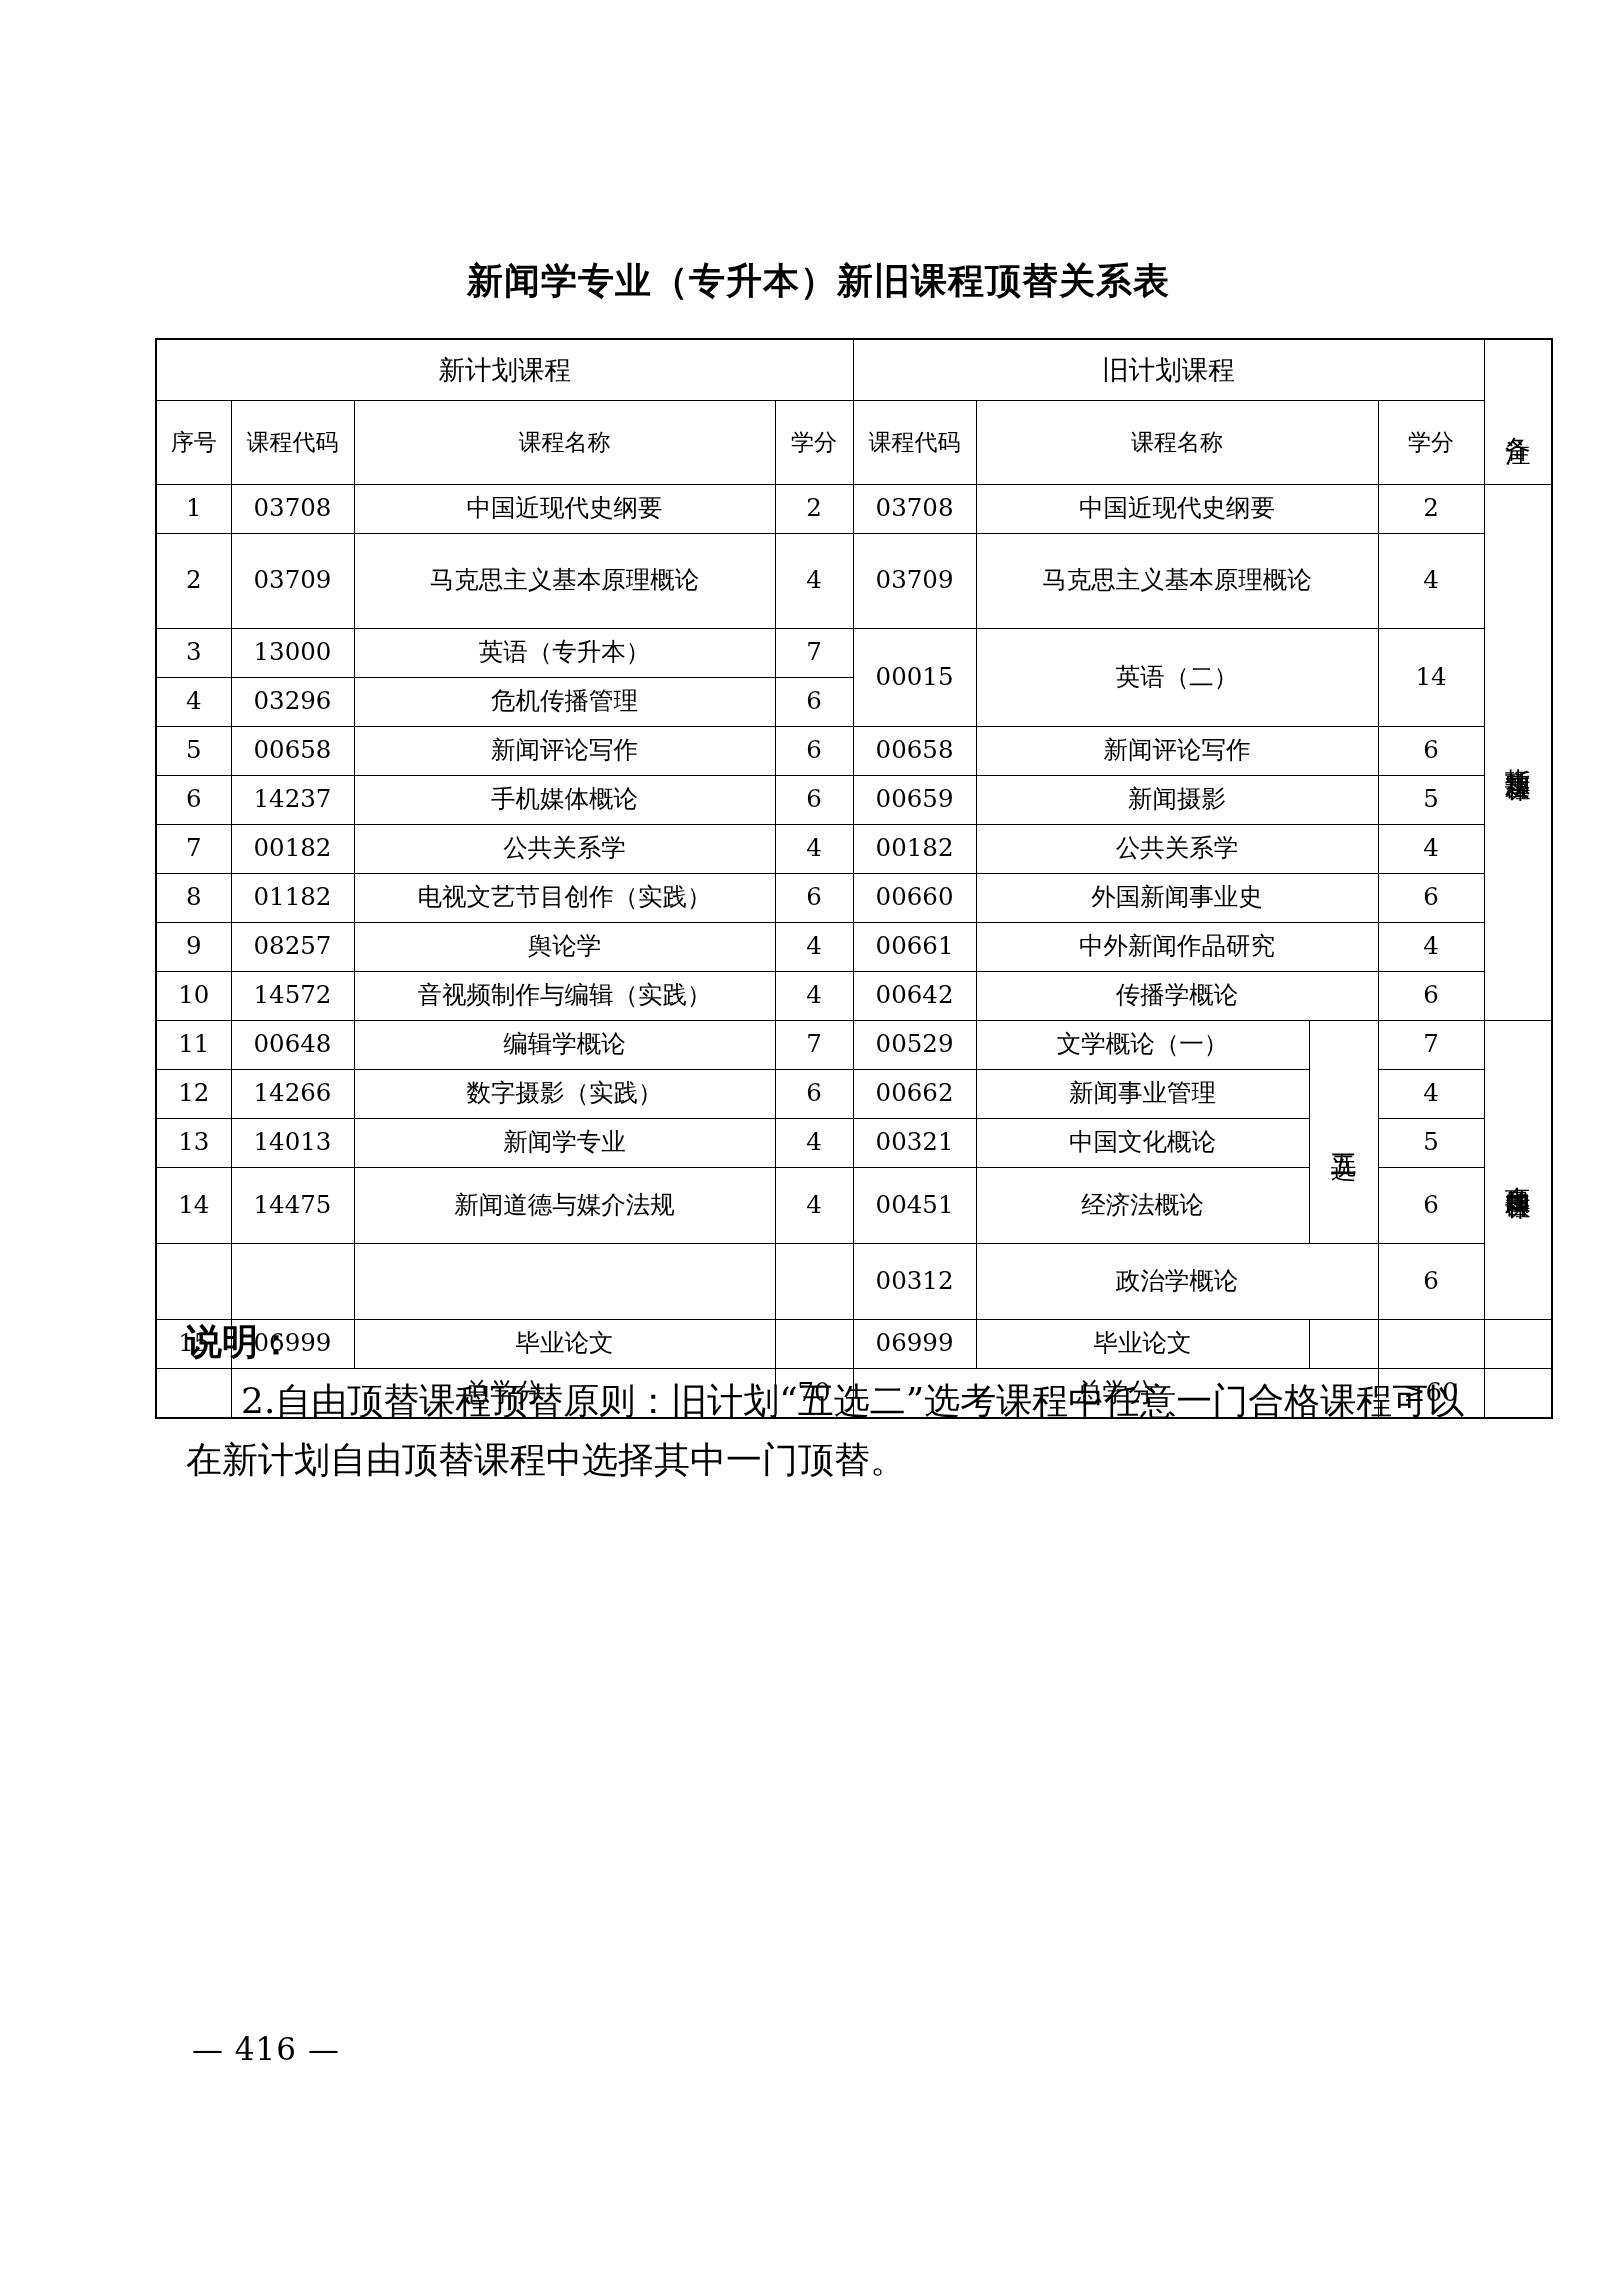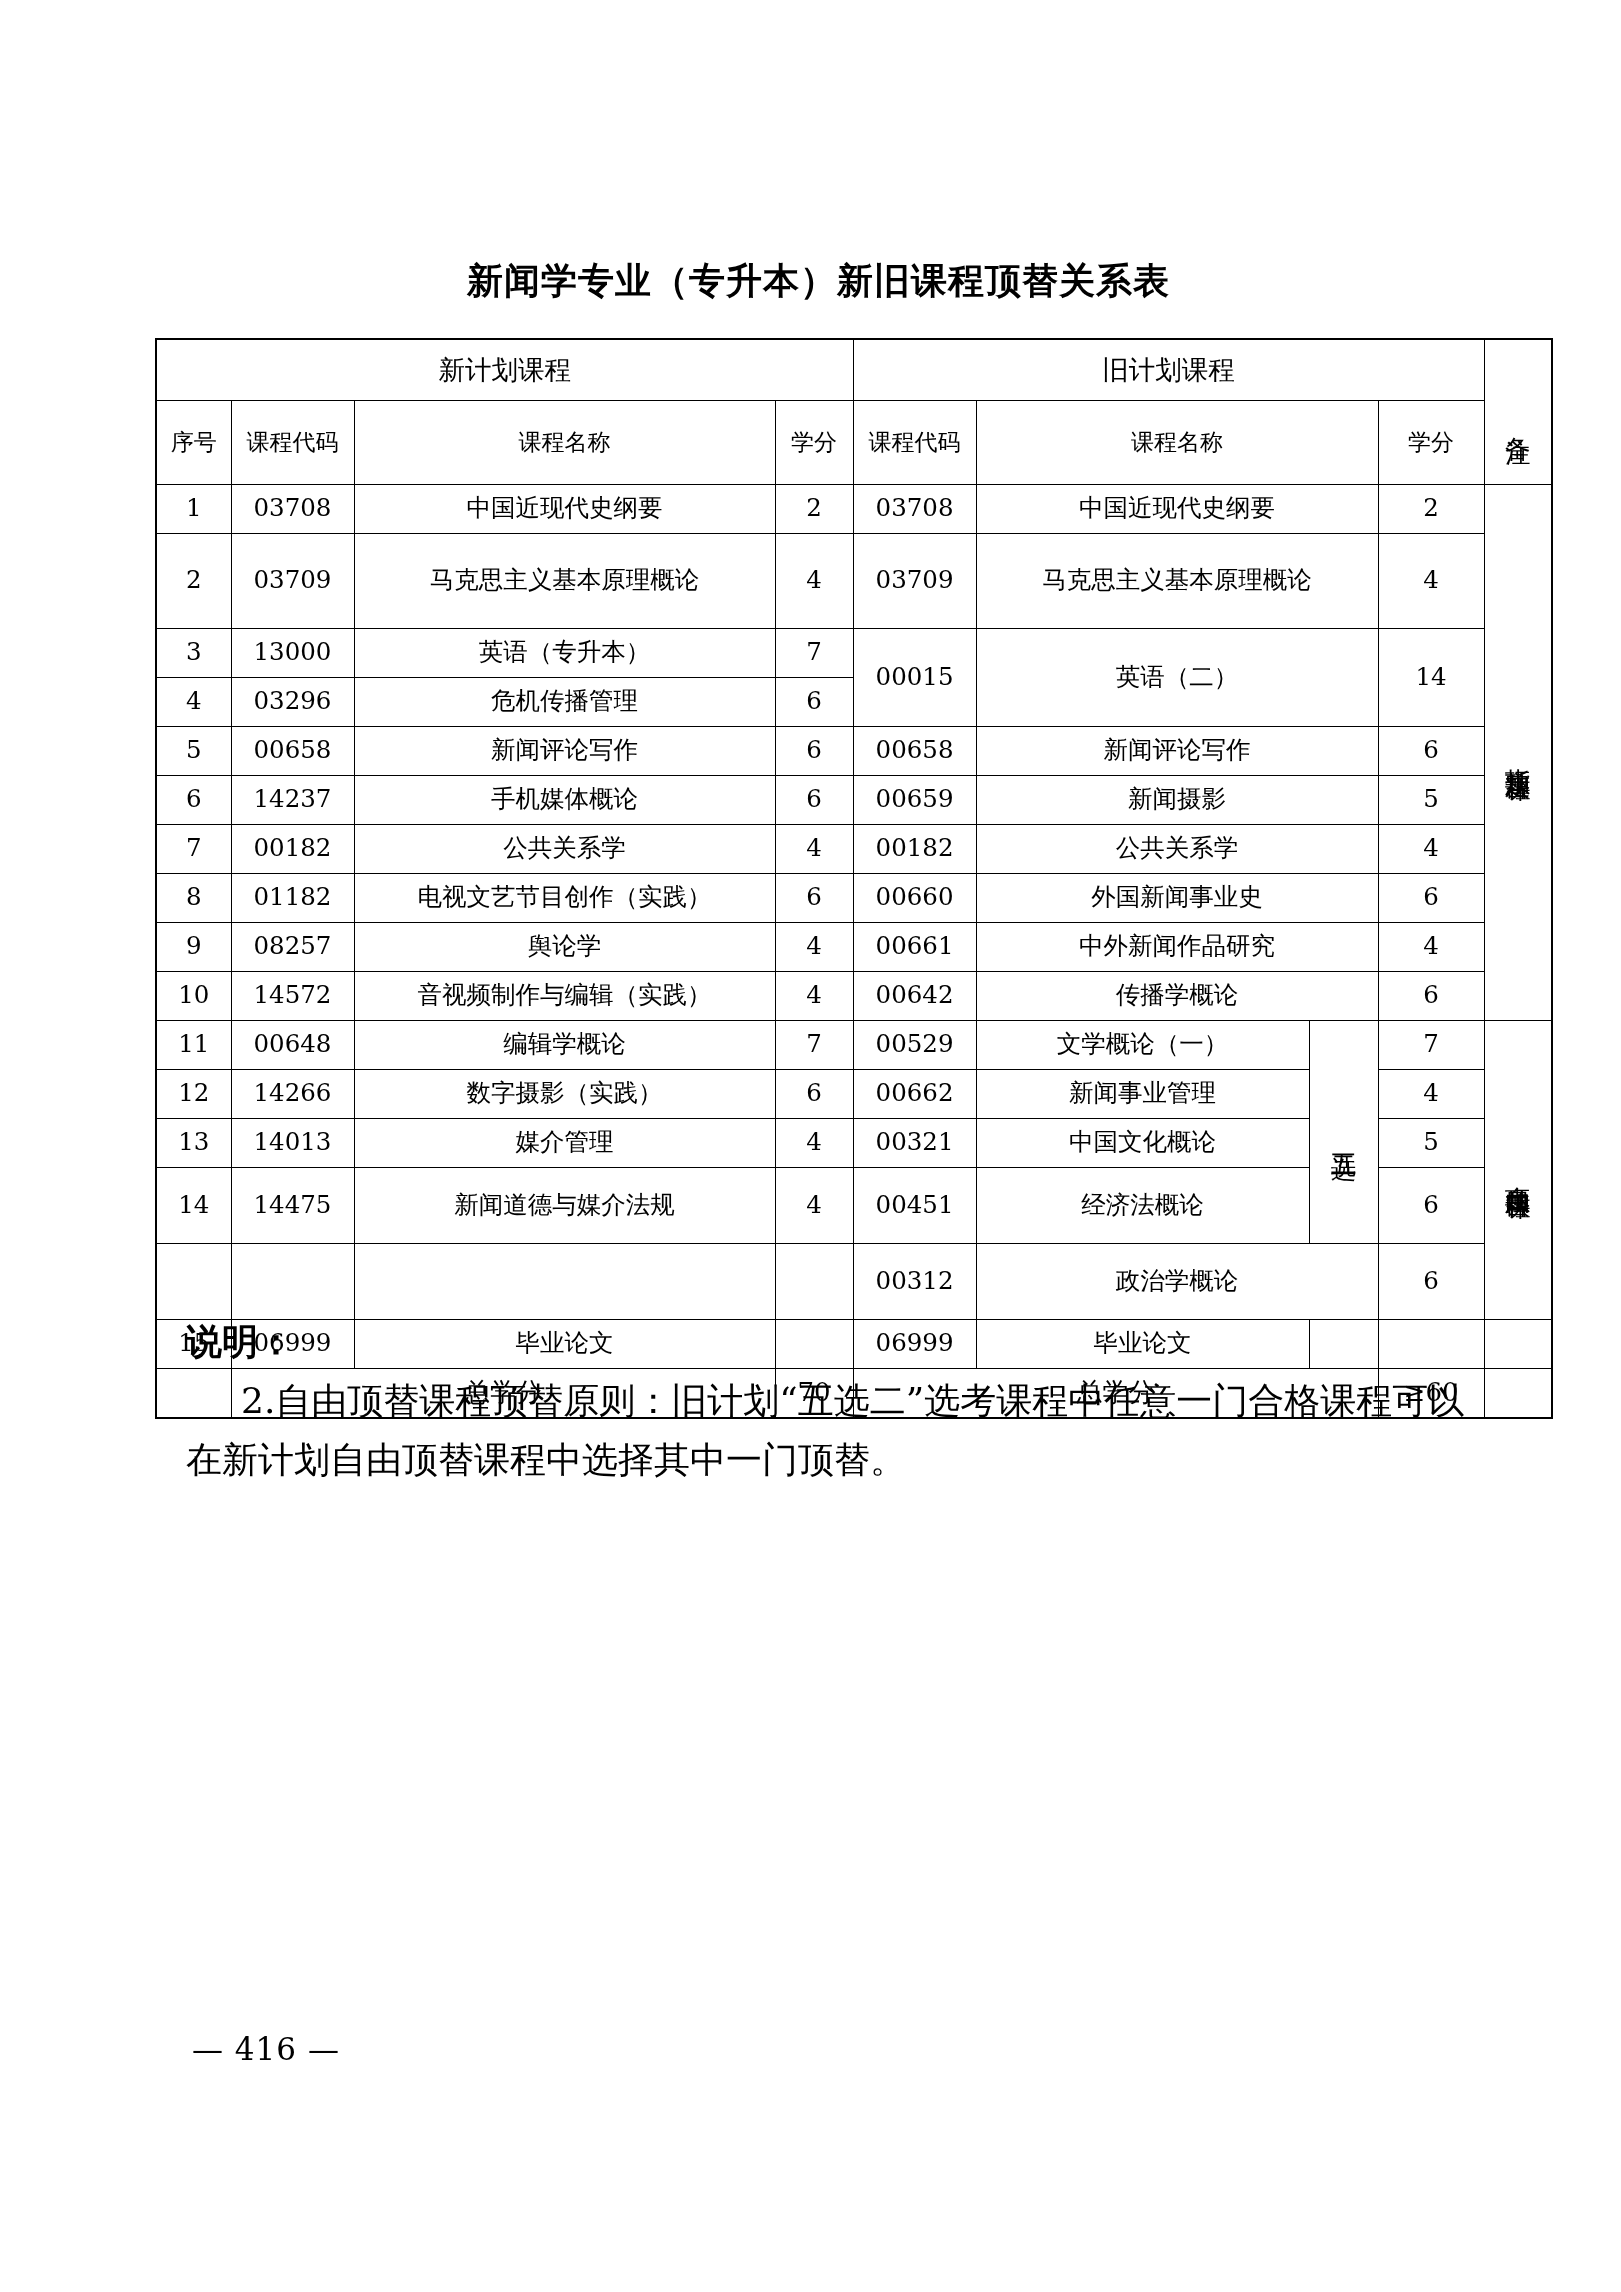--- a/index.html
+++ b/index.html
@@ -291,21 +291,21 @@
         <td class="name">数字摄影（实践）</td>
         <td class="thick-r">6</td>
         <td>00662</td>
         <td class="name">新闻事业管理</td>
         <td class="thick-r">4</td>
       </tr>
 
       <tr class="r-std">
         <td>13</td>
         <td>14013</td>
-        <td class="name">媒介管理</td>
+        <td class="name">新闻学专业</td>
         <td class="thick-r">4</td>
         <td>00321</td>
         <td class="name">中国文化概论</td>
         <td class="thick-r">5</td>
       </tr>
 
       <tr class="r-tall">
         <td>14</td>
         <td>14475</td>
         <td class="name">新闻道德与媒介法规</td>

